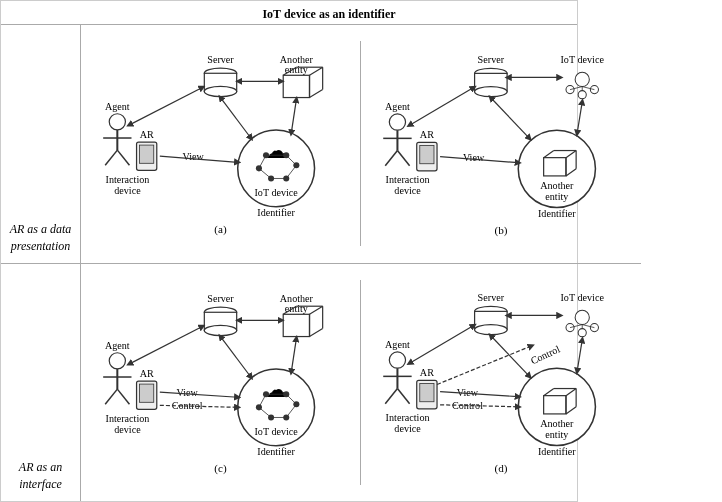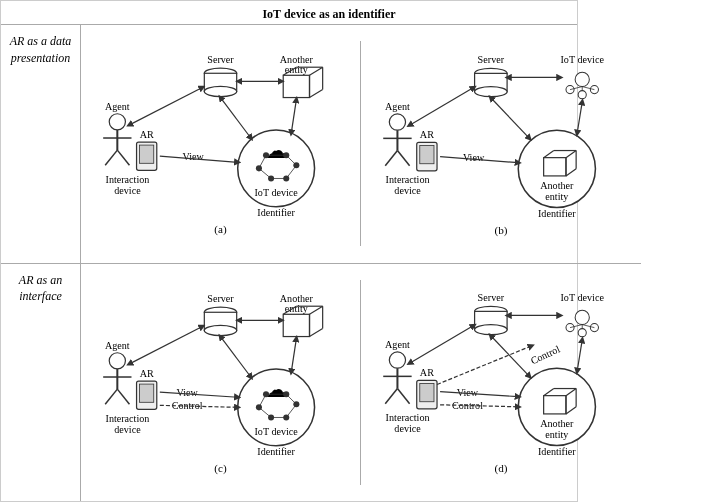--- a/index.html
+++ b/index.html
@@ -38,21 +38,21 @@
     
     .content {
       display: flex;
       flex: 1;
     }
 
     
     .row-label {
       width: 80px;
       display: flex;
-      align-items: flex-start;
+      align-items: flex-end;
       justify-content: center;
       font-size: 12px;
       font-style: italic;
       text-align: center;
       padding: 8px 4px;
       border-right: 1px solid #aaa;
     }
 
     
     .grid {

